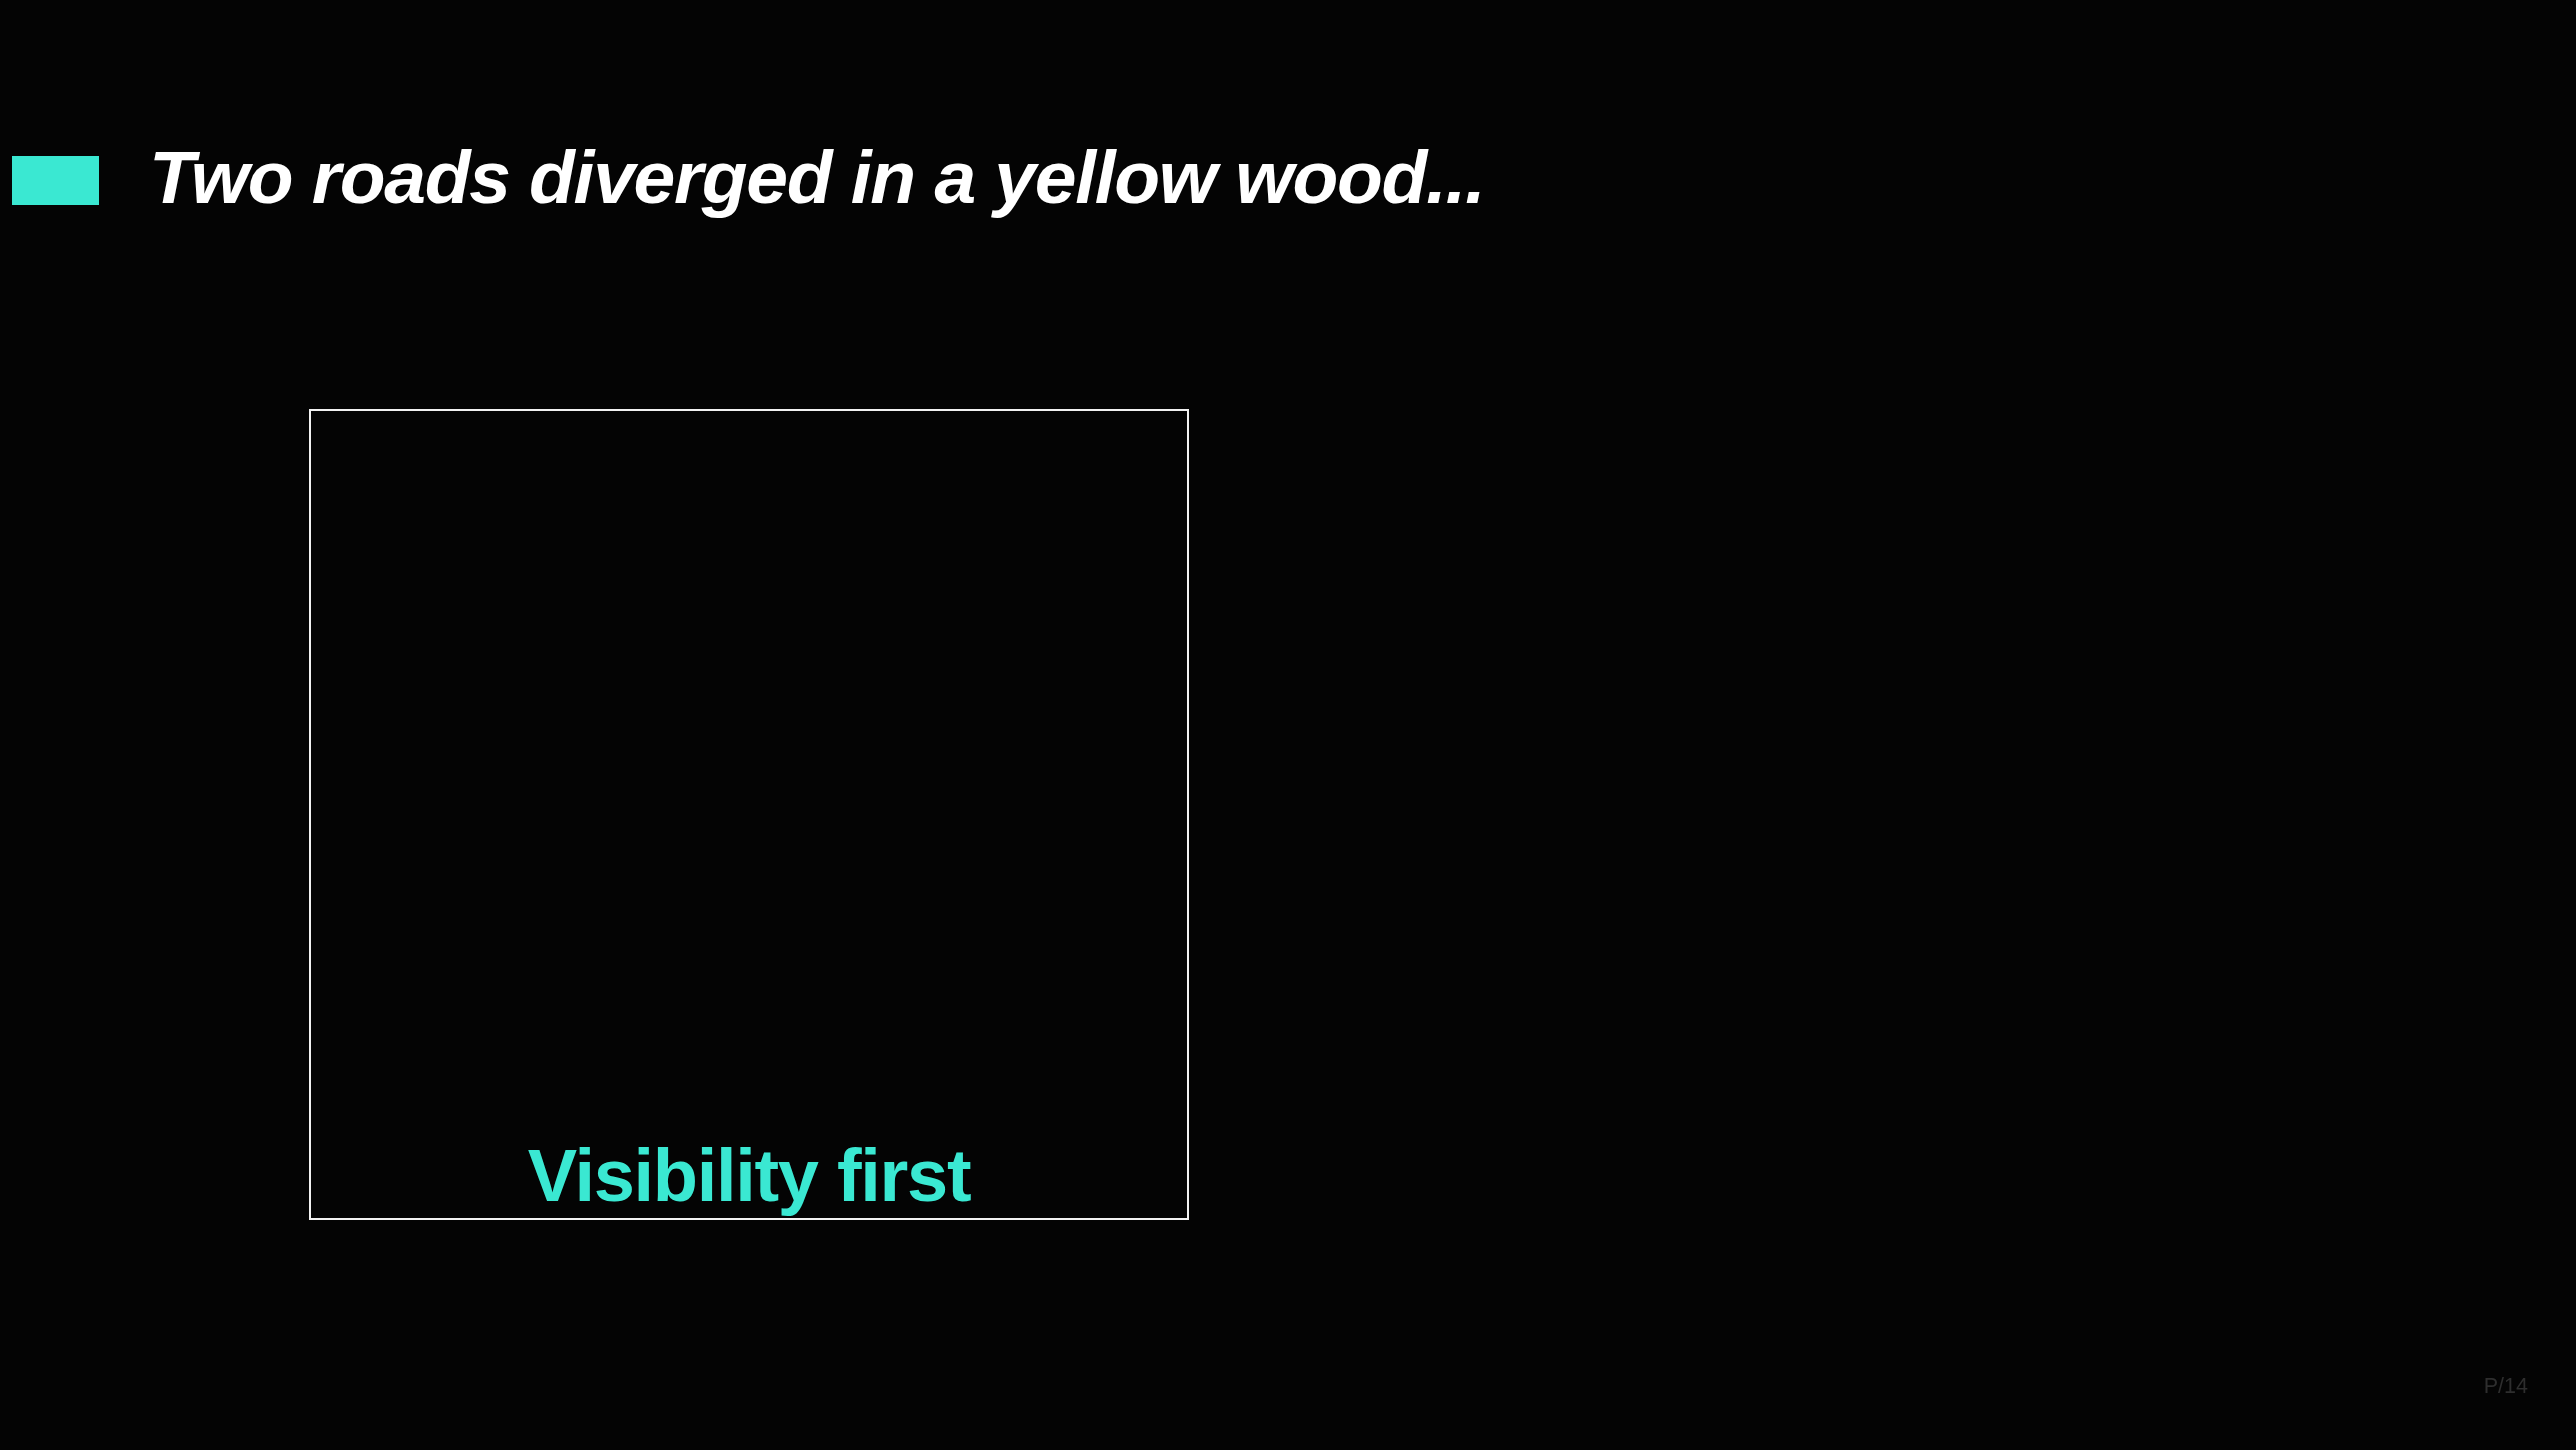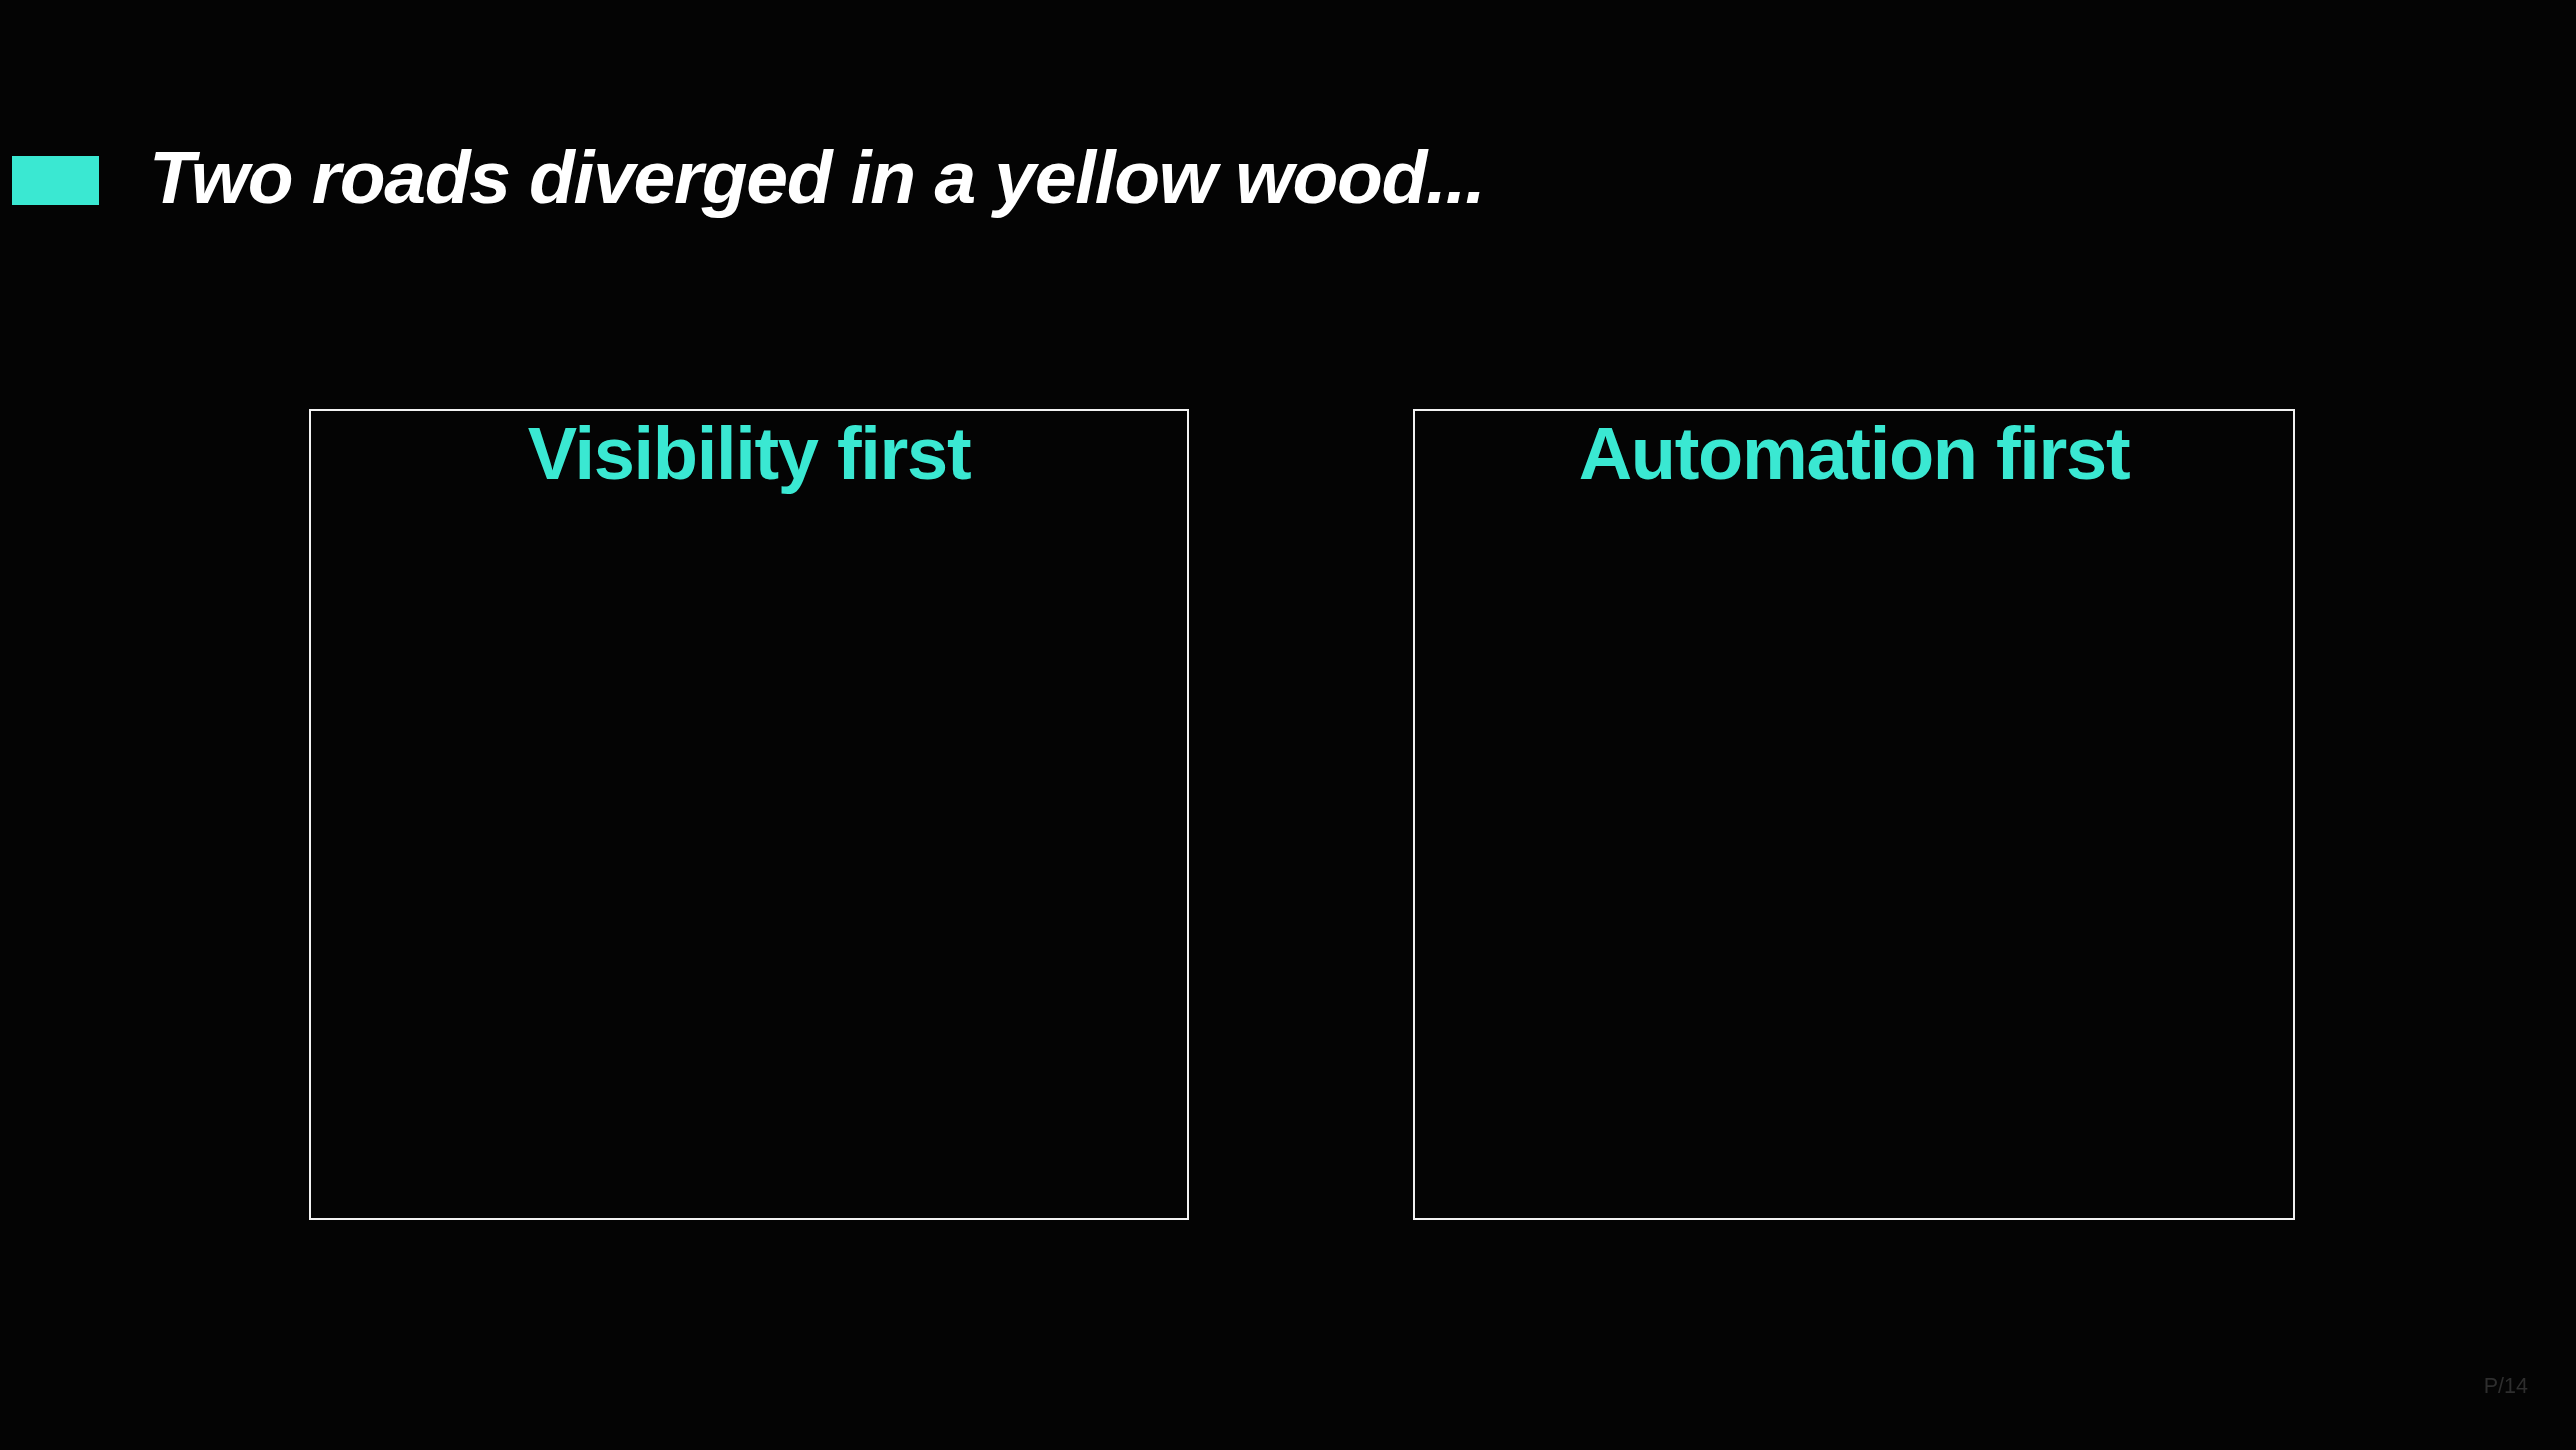--- a/index.html
+++ b/index.html
@@ -37,21 +37,21 @@
     letter-spacing:-1.3px;
     white-space:nowrap;
   }
   .option-box{
     position:absolute;
     top:409px;
     height:811px;
     border:2px solid var(--box-border);
     background:transparent;
     display:flex;
-    align-items:flex-start;
+    align-items:flex-end;
     justify-content:center;
   }
   .option-box.left{
     left:309px;
     width:880px;
   }
   .option-box.right{
     left:1413px;
     width:882px;
   }
@@ -78,20 +78,17 @@
 <div class="slide">
 
   <div class="accent-bar"></div>
 
   <h1 class="slide-title">Two roads diverged in a yellow wood...</h1>
 
   <div class="option-box left">
     <span class="option-label">Visibility first</span>
   </div>
 
-  <div class="option-box right">
-    <span class="option-label">Automation first</span>
-  </div>
 
   <div class="page-number">P/14</div>
 
 </div>
 
 
 </body></html>

